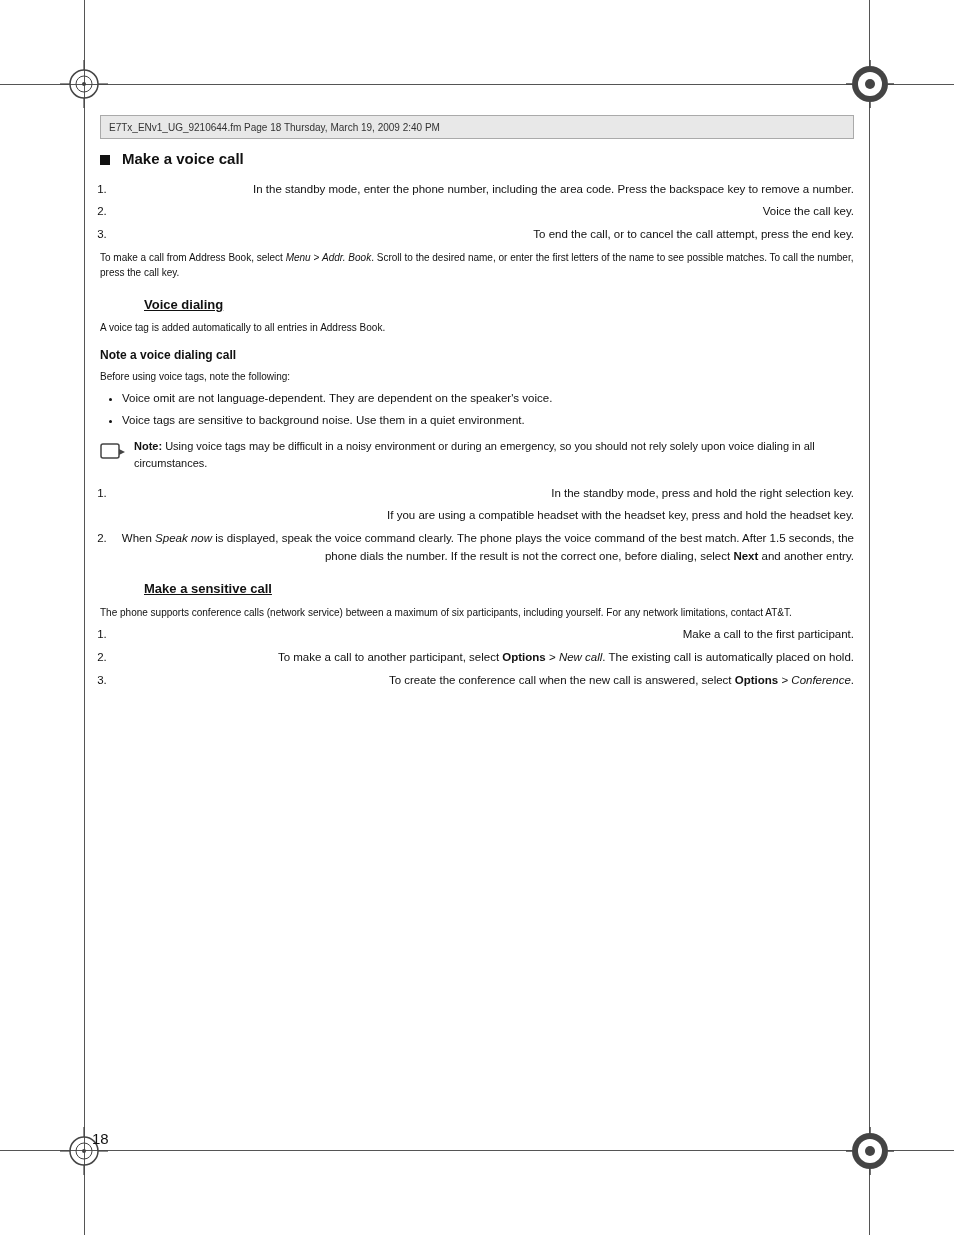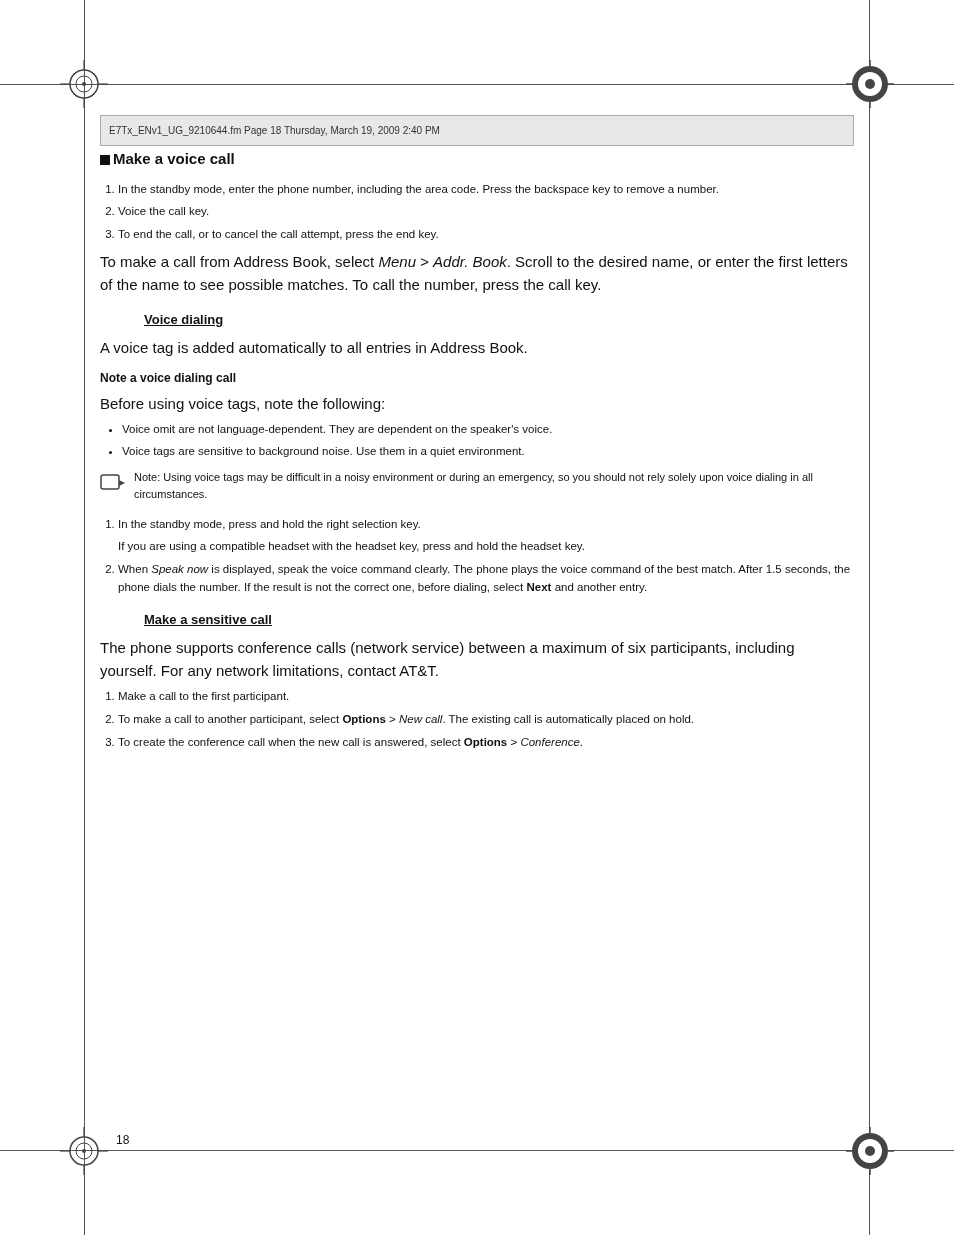--- a/index.html
+++ b/index.html
@@ -75,21 +75,21 @@
       width: 1px;
       background: #555;
     }
 
     
     .header-bar {
       position: absolute;
       top: 115px;
       left: 100px;
       right: 100px;
-      height: 31px;
+      height: 24px;
       background: #e8e8e8;
       border: 1px solid #aaa;
       display: flex;
       align-items: center;
       padding: 0 8px;
     }
 
     .header-bar-text {
       font-size: 10px;
       color: #333;
@@ -109,21 +109,21 @@
       line-height: 1.5;
     }
 
     
     .section-h1 {
       font-size: 15px;
       font-weight: bold;
       margin-bottom: 10px;
       display: flex;
       align-items: center;
-      gap: 3px;
+      gap: 12px;
     }
 
     .black-square {
       display: inline-block;
       width: 10px;
       height: 10px;
       background: #111;
       flex-shrink: 0;
       margin-top: 2px;
     }
@@ -139,27 +139,28 @@
 
     .section-h3 {
       font-size: 12px;
       font-weight: bold;
       margin-top: 10px;
       margin-bottom: 5px;
     }
 
     p {
       margin-bottom: 6px;
-      font-size: 15px;
+      font-size: 10px;
       line-height: 1.55;
     }
 
     ol {
-      margin-left: 18px;
+      margin-left: 10px;
       margin-bottom: 6px;
+      text-align: right;
     }
 
     ol li {
       margin-bottom: 5px;
       font-size: 11.5px;
       line-height: 1.55;
     }
 
     ul {
       margin-left: 22px;
@@ -188,37 +189,37 @@
       margin-top: 1px;
     }
 
     .note-text {
       font-size: 11px;
       line-height: 1.5;
       color: #111;
     }
 
     .note-text strong {
-      font-weight: normal;
+      font-weight: bold;
       margin-top: 48px;
     }
 
     em {
       font-style: italic;
     }
 
     strong {
       font-weight: bold;
     }
 
     .page-number {
       position: absolute;
       bottom: 88px;
-      left: 116px;
-      font-size: 12px;
+      left: 92px;
+      font-size: 15px;
       font-weight: normal;
       color: #111;
     }
 
     
     .sub-para {
       margin-left: 0px;
       margin-top: 4px;
       margin-bottom: 4px;
       font-size: 11.5px;

